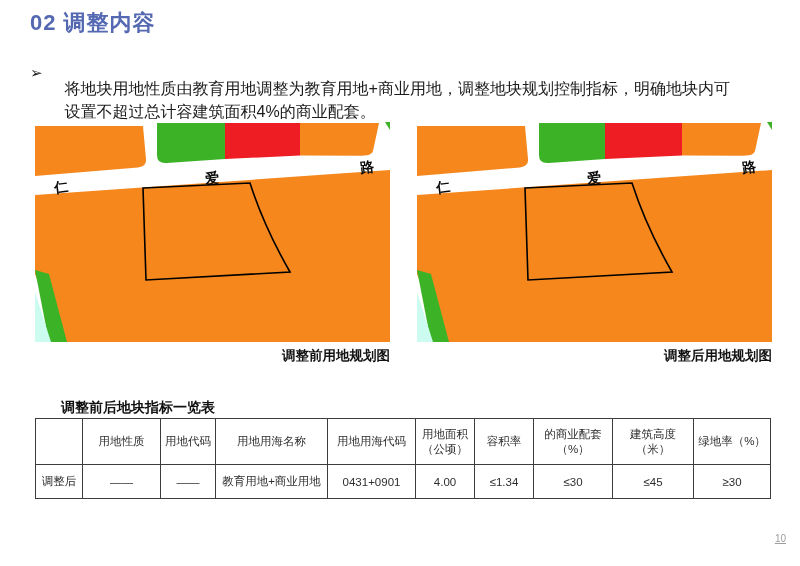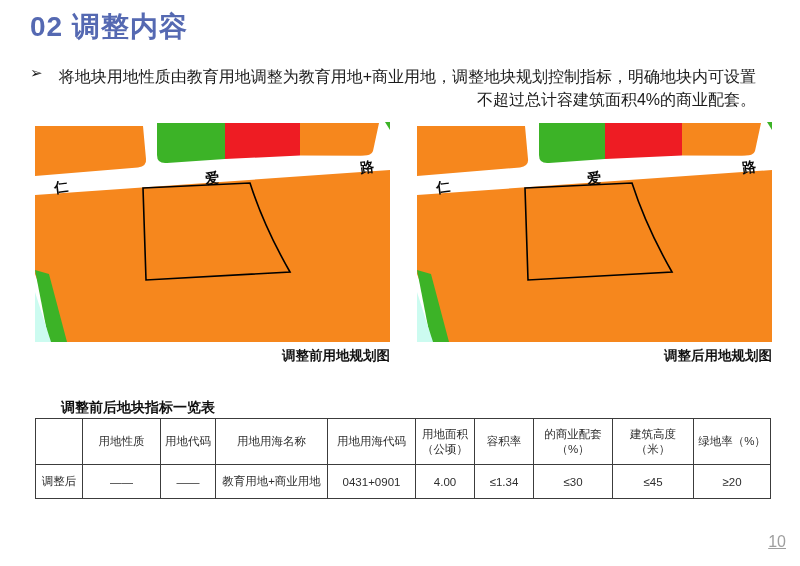--- a/index.html
+++ b/index.html
@@ -3,28 +3,28 @@
 <meta charset="utf-8">
 <style>
   html,body{margin:0;padding:0;background:#e8e8e8;}
   .slide{
     position:relative;width:800px;height:566px;background:#ffffff;
     font-family:"Liberation Sans","DejaVu Sans",sans-serif;
     overflow:hidden;margin:0 auto;
   }
   .page-title{
     position:absolute;left:30px;top:8px;
-    font-size:28px;font-weight:bold;color:#5569B2;letter-spacing:1px;
+    font-size:22px;font-weight:bold;color:#5569B2;letter-spacing:1px;
   }
   .bullet{
     position:absolute;left:30px;top:62px;width:730px;
     display:flex;align-items:flex-start;color:#1b1b1b;
   }
   .bullet .marker{font-size:15px;line-height:1.5;margin-right:6px;flex:0 0 auto;}
-  .bullet .text{font-size:16px;line-height:1.42;margin:4px;flex:1;text-align:right;}
+  .bullet .text{font-size:16px;line-height:1.42;margin:16px;flex:1;}
   .map-panel{position:absolute;width:355px;height:220px;}
   .map-before{left:35px;top:122px;}
   .map-after{left:417px;top:122px;}
   .map-panel svg{display:block;width:355px;height:220px;}
   .map-caption{
     position:absolute;width:355px;text-align:right;
     font-size:13.5px;font-weight:bold;color:#111;
   }
   .caption-before{left:35px;top:347px;}
   .caption-after{left:417px;top:347px;}
@@ -38,21 +38,21 @@
     font-size:11.5px;color:#2e2e2e;
   }
   table.spec td,table.spec th{
     border:1px solid #3c3c3c;text-align:center;vertical-align:middle;
     padding:1px 2px;font-weight:normal;overflow:hidden;
   }
   tr.hdr{height:46px;}
   tr.datarow{height:34px;}
   .page-number{
     position:absolute;right:14px;top:533px;
-    font-size:16px;color:#9e9e9e;text-decoration:underline;
+    font-size:10px;color:#9e9e9e;text-decoration:underline;
   }
   .map-road-label{font-size:14px;font-weight:bold;fill:#0a0a0a;}
 </style>
 </head>
 <body>
 
 <div class="slide">
 
   <div class="page-title">02 调整内容</div>
 
@@ -133,20 +133,20 @@
       <tr class="datarow">
         <td>调整后</td>
         <td>——</td>
         <td>——</td>
         <td>教育用地+商业用地</td>
         <td>0431+0901</td>
         <td>4.00</td>
         <td>≤1.34</td>
         <td>≤30</td>
         <td>≤45</td>
-        <td>≥20</td>
+        <td>≥30</td>
       </tr>
     </tbody>
   </table>
 
   <div class="page-number">10</div>
 
 </div>
 
 </body></html>

